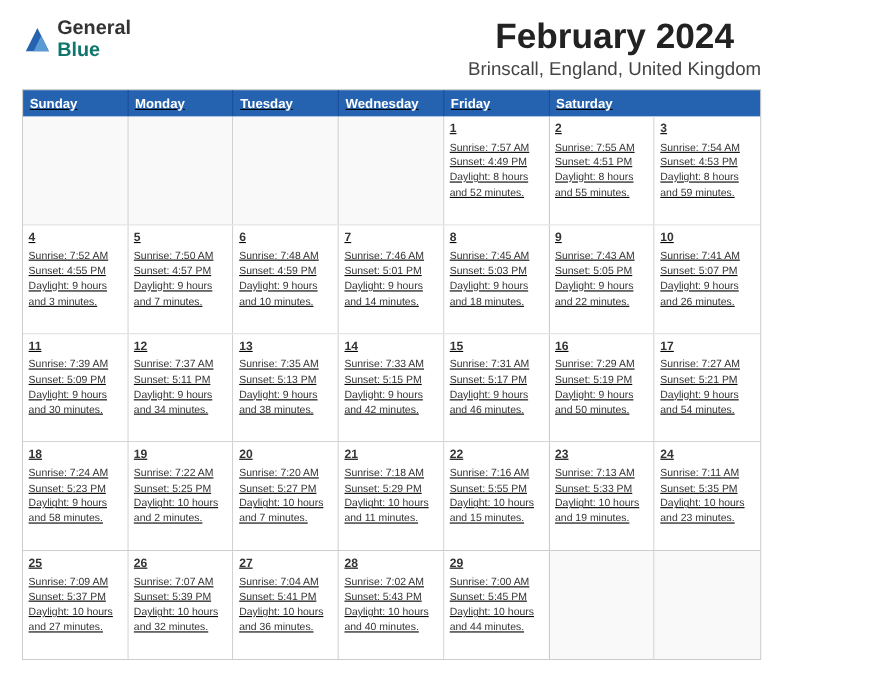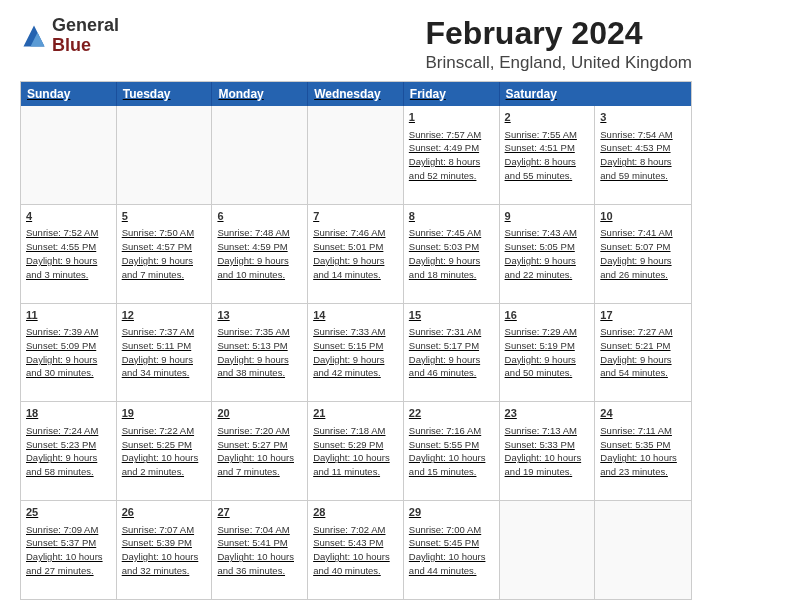--- a/index.html
+++ b/index.html
@@ -27,27 +27,27 @@
       display: flex;
       align-items: center;
       gap: 4px;
     }
     .logo-text {
       font-size: 18px;
       font-weight: bold;
       line-height: 1.1;
     }
     .logo-general { color: #333; }
-    .logo-blue { color: #7f1d1d; }
+    .logo-blue { color: #0f766e; }
     .logo-icon {
       width: 28px;
       height: 28px;
     }
     .title-block {
-      text-align: left;
+      text-align: center;
     }
     .month-title {
       font-size: 32px;
       font-weight: bold;
       color: #222;
       line-height: 1.1;
     }
     .location {
       font-size: 17px;
       color: #444;
@@ -130,22 +130,22 @@
     <div class="title-block">
       <div class="month-title">February 2024</div>
       <div class="location">Brinscall, England, United Kingdom</div>
     </div>
   </div>
 
   <div class="calendar">
     <div class="outer-border">
       <div class="cal-header">
         <div class="cal-header-cell">Sunday</div>
+        <div class="cal-header-cell">Monday</div>
         <div class="cal-header-cell">Tuesday</div>
-        <div class="cal-header-cell">Monday</div>
         <div class="cal-header-cell">Wednesday</div>
         <div class="cal-header-cell">Friday</div>
         <div class="cal-header-cell">Saturday</div>
       </div>
       <div class="cal-body" id="cal-body">
       <div class="cal-row">
             <div class="cal-cell empty"></div>
             <div class="cal-cell empty"></div>
             <div class="cal-cell empty"></div>
             <div class="cal-cell empty"></div>

